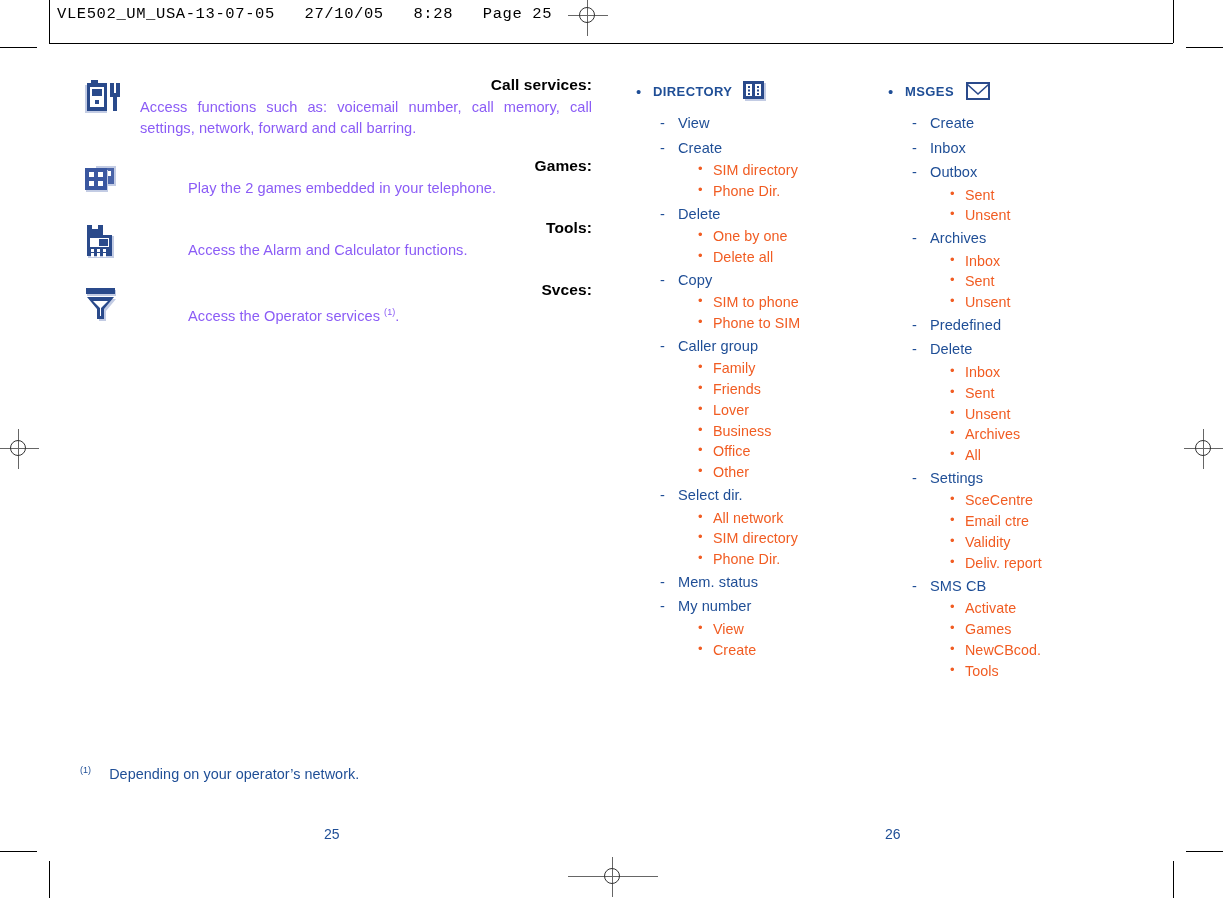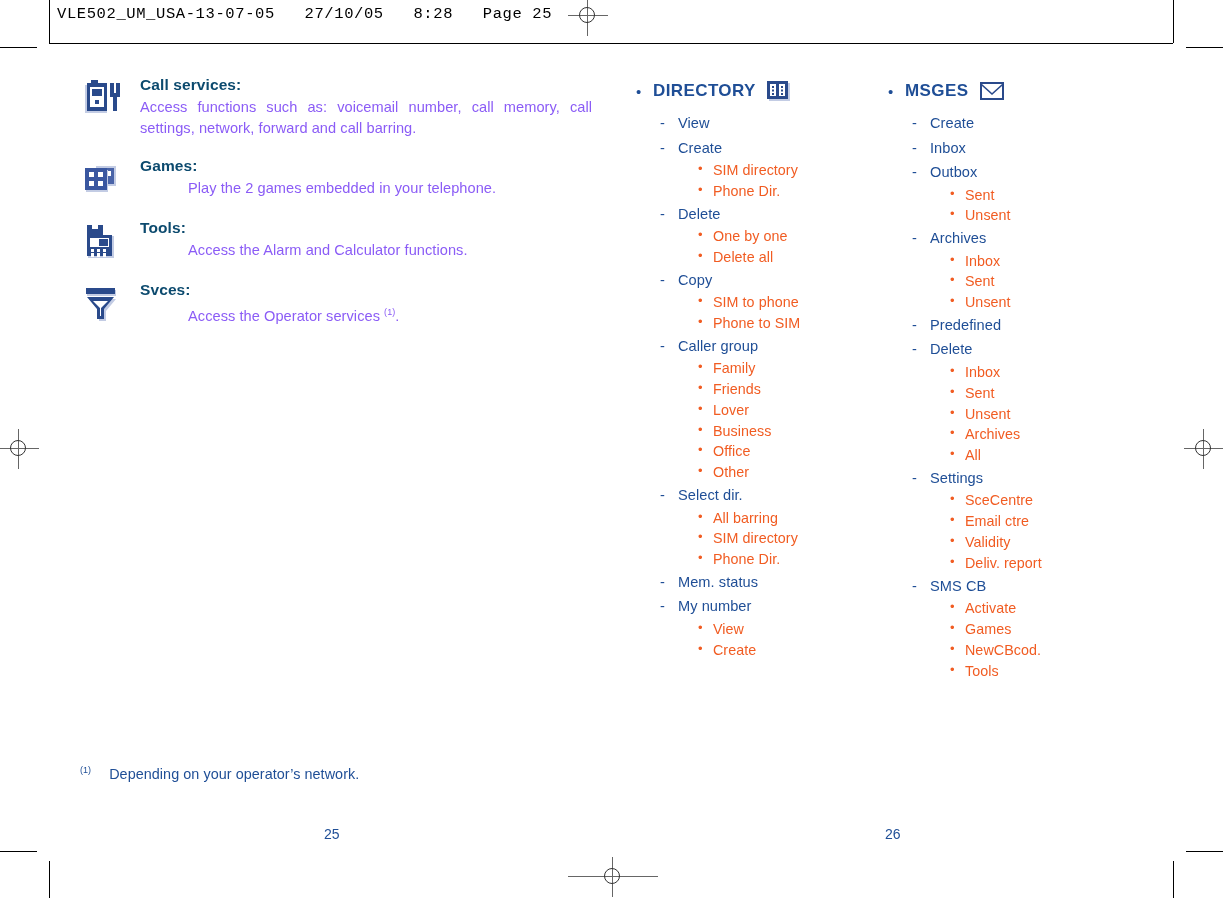--- a/index.html
+++ b/index.html
@@ -106,22 +106,23 @@
     position: absolute;
     left: 0;
     top: 3px;
     width: 40px;
     height: 40px;
   }
   .feature h3 {
     margin: 0 0 3px 0;
     font-size: 15.5px;
     font-weight: bold;
-    color: #0c4a6e;
+    color: #000000;
     letter-spacing: 0.1px;
+    text-align: right;
   }
   .feature p {
     margin: 0;
     font-size: 14.6px;
     color: #8b5cf6;
     line-height: 21px;
     text-align: justify;
     letter-spacing: 0.05px;
   }
   .feature p.nojust { text-align: left; margin-left: 48px; }
@@ -146,21 +147,21 @@
     margin: 0 0 9px 0;
     padding-left: 0;
   }
   .menu-head .b1 {
     color: #1F4E96;
     font-size: 15px;
     line-height: 1;
     width: 10px;
   }
   .menu-head .mtitle {
-    font-size: 17px;
+    font-size: 13px;
     font-weight: bold;
     color: #1F4E96;
     letter-spacing: 0.4px;
   }
   .menu-head .hicon {
     width: 24px;
     height: 22px;
     display: inline-block;
     margin-left: 4px;
   }
@@ -383,21 +384,21 @@
           </ul></li>
         <li class="item1"><span class="dash">-</span><span>Caller group</span><ul class="lvl2">
             <li class="item2"><span class="bul">•</span><span>Family</span></li>
             <li class="item2"><span class="bul">•</span><span>Friends</span></li>
             <li class="item2"><span class="bul">•</span><span>Lover</span></li>
             <li class="item2"><span class="bul">•</span><span>Business</span></li>
             <li class="item2"><span class="bul">•</span><span>Office</span></li>
             <li class="item2"><span class="bul">•</span><span>Other</span></li>
           </ul></li>
         <li class="item1"><span class="dash">-</span><span>Select dir.</span><ul class="lvl2">
-            <li class="item2"><span class="bul">•</span><span>All barring</span></li>
+            <li class="item2"><span class="bul">•</span><span>All network</span></li>
             <li class="item2"><span class="bul">•</span><span>SIM directory</span></li>
             <li class="item2"><span class="bul">•</span><span>Phone Dir.</span></li>
           </ul></li>
         <li class="item1"><span class="dash">-</span><span>Mem. status</span></li>
         <li class="item1"><span class="dash">-</span><span>My number</span><ul class="lvl2">
             <li class="item2"><span class="bul">•</span><span>View</span></li>
             <li class="item2"><span class="bul">•</span><span>Create</span></li>
           </ul></li>
       </ul>
   </div>

